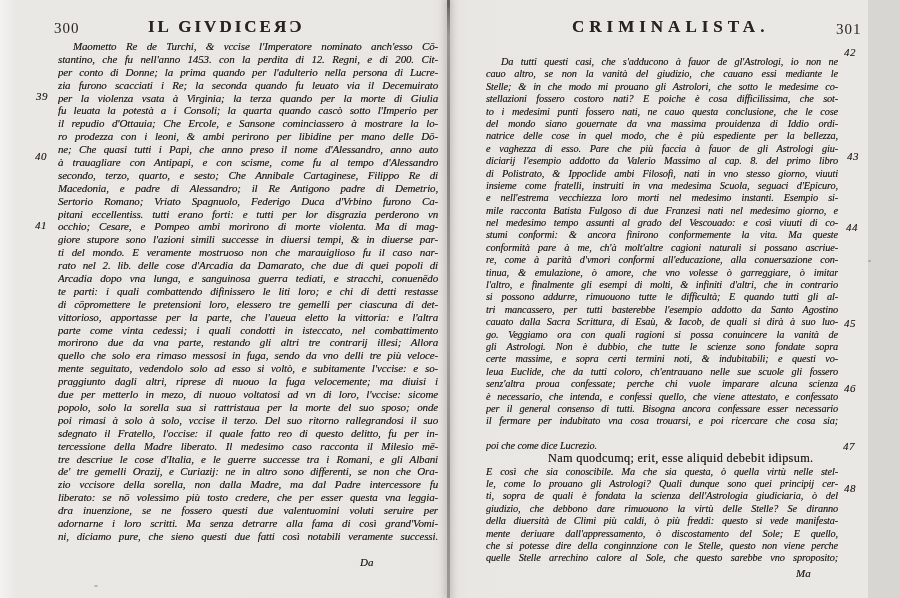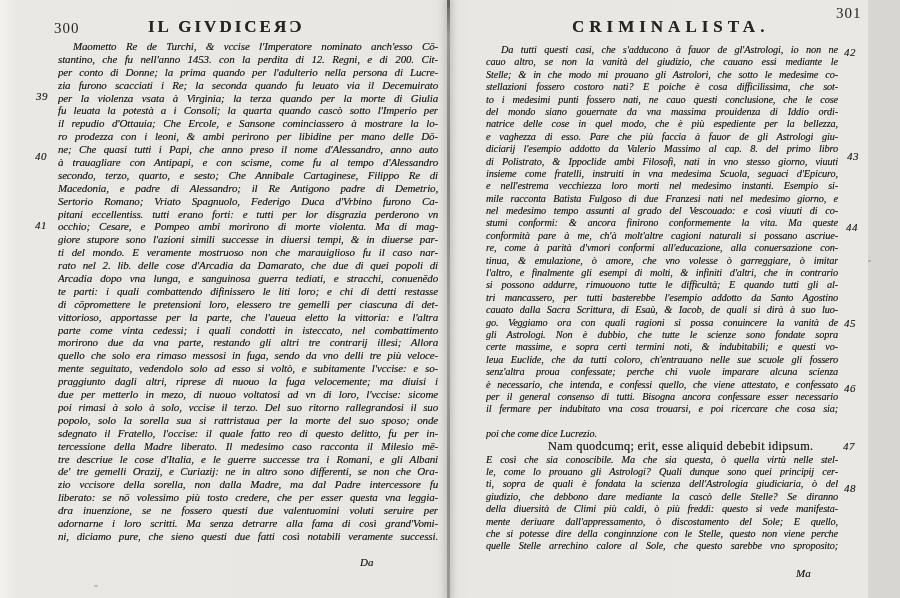--- a/index.html
+++ b/index.html
@@ -26,21 +26,21 @@
     color:#28241e;text-shadow:0 0 .5px rgba(40,35,28,.6);
   }
   .title-left{left:148px;top:17px;width:264px;letter-spacing:3px;}
   .title-right{left:572px;top:17px;width:252px;letter-spacing:5px;}
   .textblock{position:absolute;}
   .body-left{
     left:58px;top:40px;width:380px;
     font-style:italic;font-size:11px;line-height:12.9px;letter-spacing:-.15px;
   }
   .body-right{
-    left:486px;top:44px;width:352px;
+    left:486px;top:56px;width:352px;
     font-style:italic;font-size:10.3px;line-height:12.4px;letter-spacing:-.15px;
   }
   .tline{
     overflow:hidden;white-space:normal;
     text-align:justify;text-align-last:justify;
     text-shadow:0 0 .4px rgba(30,26,20,.55);
   }
   .body-left .tline{height:12.9px;}
   .body-right .tline{height:12.4px;}
   .tline.short{text-align-last:left;margin-top:12px;}
@@ -99,55 +99,55 @@
         <div class="tline">Arcadia dopo vna lunga, e sanguinosa guerra tediati, e stracchi, conuenēdo</div>
         <div class="tline">te parti: i quali combattendo difinissero le liti loro; e chi di detti restasse</div>
         <div class="tline">di cōpromettere le pretensioni loro, elessero tre gemelli per ciascuna di det-</div>
         <div class="tline">vittorioso, apportasse per la parte, che l'aueua eletto la vittoria: e l'altra</div>
         <div class="tline">parte come vinta cedessi; i quali condotti in isteccato, nel combattimento</div>
         <div class="tline">morirono due da vna parte, restando gli altri tre contrarij illesi; Allora</div>
         <div class="tline">quello che solo era rimaso messosi in fuga, sendo da vno delli tre più veloce-</div>
         <div class="tline">mente seguitato, vedendolo solo ad esso si voltò, e subitamente l'vccise: e so-</div>
         <div class="tline">praggiunto dagli altri, riprese di nuouo la fuga velocemente; ma diuisi i</div>
         <div class="tline">due per metterlo in mezo, di nuouo voltatosi ad vn di loro, l'vccise: sicome</div>
+        <div class="tline">popolo, solo la sorella sua si rattristaua per la morte del suo sposo; onde</div>
         <div class="tline">poi rimasi à solo à solo, vccise il terzo. Del suo ritorno rallegrandosi il suo</div>
-        <div class="tline">popolo, solo la sorella sua si rattristaua per la morte del suo sposo; onde</div>
         <div class="tline">sdegnato il Fratello, l'occise: il quale fatto reo di questo delitto, fu per in-</div>
         <div class="tline">tercessione della Madre liberato. Il medesimo caso racconta il Milesio mē-</div>
         <div class="tline">tre descriue le cose d'Italia, e le guerre successe tra i Romani, e gli Albani</div>
         <div class="tline">de' tre gemelli Orazij, e Curiazij: ne in altro sono differenti, se non che Ora-</div>
         <div class="tline">zio vccisore della sorella, non dalla Madre, ma dal Padre intercessore fu</div>
         <div class="tline">liberato: se nō volessimo più tosto credere, che per esser questa vna leggia-</div>
         <div class="tline">dra inuenzione, se ne fossero questi due valentuomini voluti seruire per</div>
         <div class="tline">adornarne i loro scritti. Ma senza detrarre alla fama di così grand'Vomi-</div>
         <div class="tline">ni, diciamo pure, che sieno questi due fatti così notabili veramente successi.</div>
       </div>
 
     <div class="catchword cw-left">Da</div>
   </div>
 
   <div>
     <div class="running-title title-right">CRIMINALISTA.</div>
-    <div class="folio" style="left:836px;top:5px;">301</div>
+    <div class="folio" style="left:836px;top:21px;">301</div>
 
     <div class="margin-number" style="left:844px;top:46px;">42</div>
     <div class="margin-number" style="left:847px;top:150px;">43</div>
     <div class="margin-number" style="left:846px;top:221px;">44</div>
     <div class="margin-number" style="left:844px;top:317px;">45</div>
     <div class="margin-number" style="left:844px;top:382px;">46</div>
     <div class="margin-number" style="left:843px;top:440px;">47</div>
     <div class="margin-number" style="left:844px;top:482px;">48</div>
 
     <div class="textblock body-right">
       <div>
           <div class="tline indent">Da tutti questi casi, che s'adducono à fauor de gl'Astrologi, io non ne</div>
           <div class="tline">cauo altro, se non la vanità del giudizio, che cauano essi mediante le</div>
           <div class="tline">Stelle; &amp; in che modo mi prouano gli Astrolori, che sotto le medesime co-</div>
           <div class="tline">stellazioni fossero costoro nati? E poiche è cosa difficilissima, che sot-</div>
-          <div class="tline">to i medesimi punti fossero nati, ne cauo questi conclusione, che le cose</div>
+          <div class="tline">to i medesimi punti fossero nati, ne cauo questa conclusione, che le cose</div>
           <div class="tline">del mondo siano gouernate da vna massima prouidenza di Iddio ordi-</div>
           <div class="tline">natrice delle cose in quel modo, che è più espediente per la bellezza,</div>
           <div class="tline">e vaghezza di esso. Pare che più faccia à fauor de gli Astrologi giu-</div>
           <div class="tline">diciarij l'esempio addotto da Valerio Massimo al cap. 8. del primo libro</div>
           <div class="tline">di Polistrato, &amp; Ippoclide ambi Filosofi, nati in vno stesso giorno, viuuti</div>
           <div class="tline">insieme come fratelli, instruiti in vna medesima Scuola, seguaci d'Epicuro,</div>
           <div class="tline">e nell'estrema vecchiezza loro morti nel medesimo instanti. Esempio si-</div>
           <div class="tline">mile racconta Batista Fulgoso di due Franzesi nati nel medesimo giorno, e</div>
           <div class="tline">nel medesimo tempo assunti al grado del Vescouado: e così viuuti di co-</div>
           <div class="tline">stumi conformi: &amp; ancora finirono conformemente la vita. Ma queste</div>
@@ -166,21 +166,21 @@
           <div class="tline">è necessario, che intenda, e confessi quello, che viene attestato, e confessato</div>
           <div class="tline">per il general consenso di tutti. Bisogna ancora confessare esser necessario</div>
           <div class="tline">il fermare per indubitato vna cosa trouarsi, e poi ricercare che cosa sia;</div>
           <div class="tline short">poi che come dice Lucrezio.</div>
         </div>
       <div class="latin-quote">Nam quodcumq; erit, esse aliquid debebit idipsum.</div>
       <div>
           <div class="tline">E così che sia conoscibile. Ma che sia questa, ò quella virtù nelle stel-</div>
           <div class="tline">le, come lo prouano gli Astrologi? Quali dunque sono quei principij cer-</div>
           <div class="tline">ti, sopra de quali è fondata la scienza dell'Astrologia giudiciaria, ò del</div>
-          <div class="tline">giudizio, che debbono dare mediante la cascò delle Stelle? Se diranno</div>
+          <div class="tline">giudizio, che debbono dare rimuouono la virtù delle Stelle? Se diranno</div>
           <div class="tline">della diuersità de Climi più caldi, ò più freddi: questo si vede manifesta-</div>
           <div class="tline">mente deriuare dall'appressamento, ò discostamento del Sole; E quello,</div>
           <div class="tline">che si potesse dire della conginnzione con le Stelle, questo non viene perche</div>
           <div class="tline">quelle Stelle arrechino calore al Sole, che questo sarebbe vno sproposito;</div>
         </div>
     </div>
 
     <div class="catchword cw-right">Ma</div>
   </div>
 

